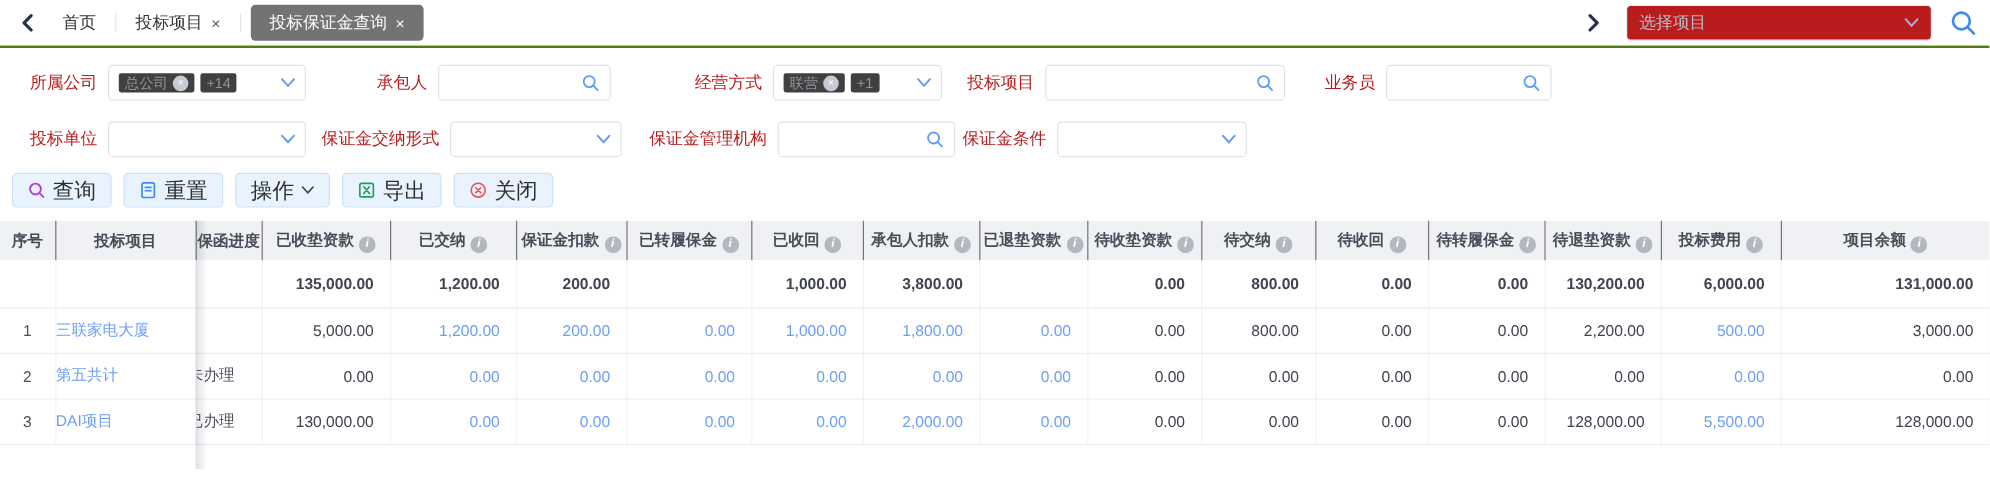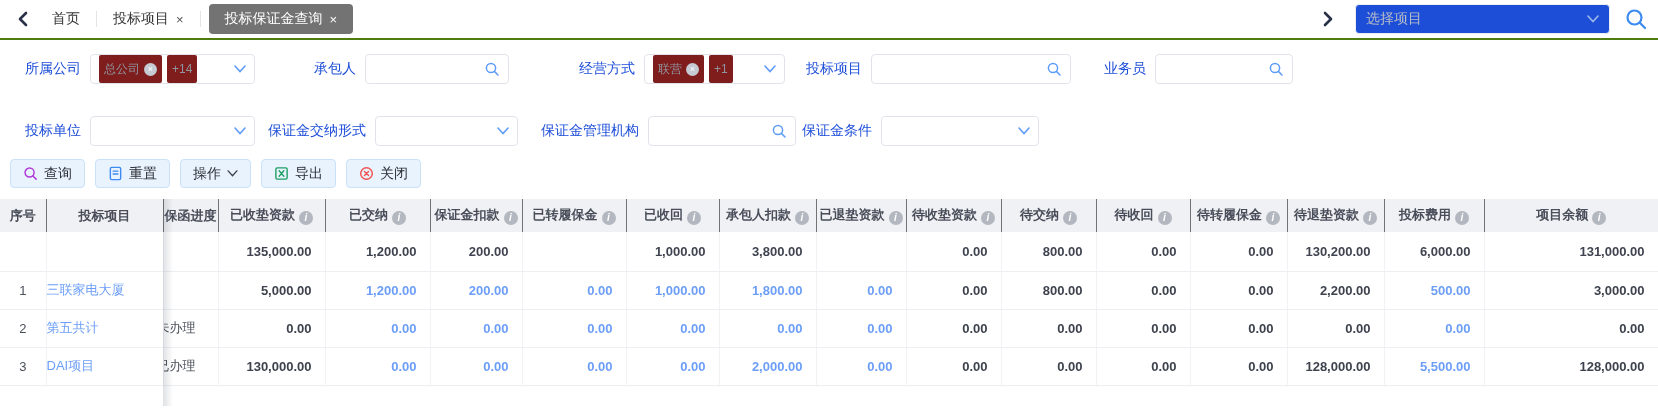--- a/index.html
+++ b/index.html
@@ -8,51 +8,51 @@
 
   
   .tabbar { height:40px; display:flex; align-items:center; border-bottom:2px solid #4d7c0f; padding:0 10px; }
   .nav-chev { width:26px; display:flex; align-items:center; justify-content:center; cursor:pointer; }
   .tab { display:flex; align-items:center; gap:7px; font-size:14px; color:#333; padding:0 16px; height:30px; cursor:pointer; white-space:nowrap; }
   .tab .x { font-size:13px; color:#555; }
   .tab.active { background:#737373; color:#fff; border-radius:4px; margin:0 8px; }
   .tab.active .x { color:#fff; }
   .tab-sep { width:1px; height:16px; background:#e3e4e8; }
   .tabbar-right { margin-left:auto; display:flex; align-items:center; gap:14px; }
-  .proj-select { width:255px; height:30px; border:1px solid #eceef2; border-radius:4px; display:flex; align-items:center; padding:0 10px; background:#1d4ed8; }
+  .proj-select { width:255px; height:30px; border:1px solid #eceef2; border-radius:4px; display:flex; align-items:center; padding:0 10px; background:#b91c1c; }
   .proj-select .ph { color:#b9bdc6; font-size:14px; }
   .proj-select svg { margin-left:auto; }
 
   
   .filters { padding-top:14px; }
   .frow { display:flex; align-items:center; height:30px; }
-  .frow + .frow { margin-top:32px; }
-  .f-label { font-size:14px; color:#1d4ed8; text-align:right; padding-right:9px; white-space:nowrap; flex:none; }
+  .frow + .frow { margin-top:17px; }
+  .f-label { font-size:14px; color:#b91c1c; text-align:right; padding-right:9px; white-space:nowrap; flex:none; }
   .ctrl { height:30px; border:1px solid #e0e4ea; border-radius:4px; background:#fff; display:flex; align-items:center; padding:0 8px; position:relative; flex:none; }
   .ctrl input { border:none; outline:none; width:100%; height:100%; font-size:13px; font-family:inherit; background:transparent; }
   .ctrl .chev { margin-left:auto; flex:none; }
   .ctrl .mag { margin-left:auto; flex:none; }
-  .tag { background:#7f1d1d; color:#8f949e; font-size:12px; border-radius:2px; height:28px; display:flex; align-items:center; gap:4px; padding:0 5px; margin-right:5px; white-space:nowrap; }
+  .tag { background:#404040; color:#8f949e; font-size:12px; border-radius:2px; height:16px; display:flex; align-items:center; gap:4px; padding:0 5px; margin-right:5px; white-space:nowrap; }
   .tag .tx { width:13px; height:13px; border-radius:50%; background:#c6cad2; color:#fff; font-size:9px; line-height:13px; text-align:center; cursor:pointer; }
 
   
   .toolbar { display:flex; gap:10px; margin:13px 0 0 10px; }
-  .tbtn { height:29px; background:#e9f3fe; border:1px solid #c9e2fa; border-radius:4px; display:flex; align-items:center; gap:6px; padding:0 12px; font-size:14px; color:#2b2f36; cursor:pointer; }
+  .tbtn { height:29px; background:#e9f3fe; border:1px solid #c9e2fa; border-radius:4px; display:flex; align-items:center; gap:6px; padding:0 12px; font-size:18px; color:#2b2f36; cursor:pointer; }
 
   
   .table-wrap { position:relative; margin-top:11px; }
   table { border-collapse:collapse; table-layout:fixed; width:1658px; font-size:13px; }
   th { height:33px; background:#f0f1f4; color:#484d59; font-weight:700; text-align:center;
        border-right:1px solid #737373; white-space:nowrap; overflow:hidden; padding:0 3px; }
   th:last-child { border-right:none; }
   th .info, td .info { display:inline-block; width:14px; height:14px; border-radius:50%; background:#b3b7bf; color:#fff;
        font-size:10px; line-height:14px; text-align:center; font-weight:700; margin-left:4px; vertical-align:-2px; font-style:italic; }
   td { height:38px; border-bottom:1px solid #eceef1; border-right:1px solid #f0f2f5; white-space:nowrap; overflow:hidden; }
   tr.sum td { height:39px; font-weight:700; color:#3f4450; }
-  td.num { text-align:right; padding-right:13px; color:#3d424d; font-weight:700; }
+  td.num { text-align:right; padding-right:13px; color:#3d424d; font-weight:400; }
   td.blue, a.plink { color:#6c9ef8; cursor:pointer; text-decoration:none; }
   td.c-no { text-align:center; color:#4a4f59; }
   td.c-proj { }
   td.c-prog { padding:0; }
   td.c-prog .clip { display:inline-block; margin-left:-7px; color:#4a4f59; }
   .fix-shadow { position:absolute; left:163px; top:0; width:10px; height:207px;
        background:linear-gradient(to right, rgba(60,70,90,0.16), rgba(60,70,90,0)); pointer-events:none; }
 </style>
 </head>
 <body>

